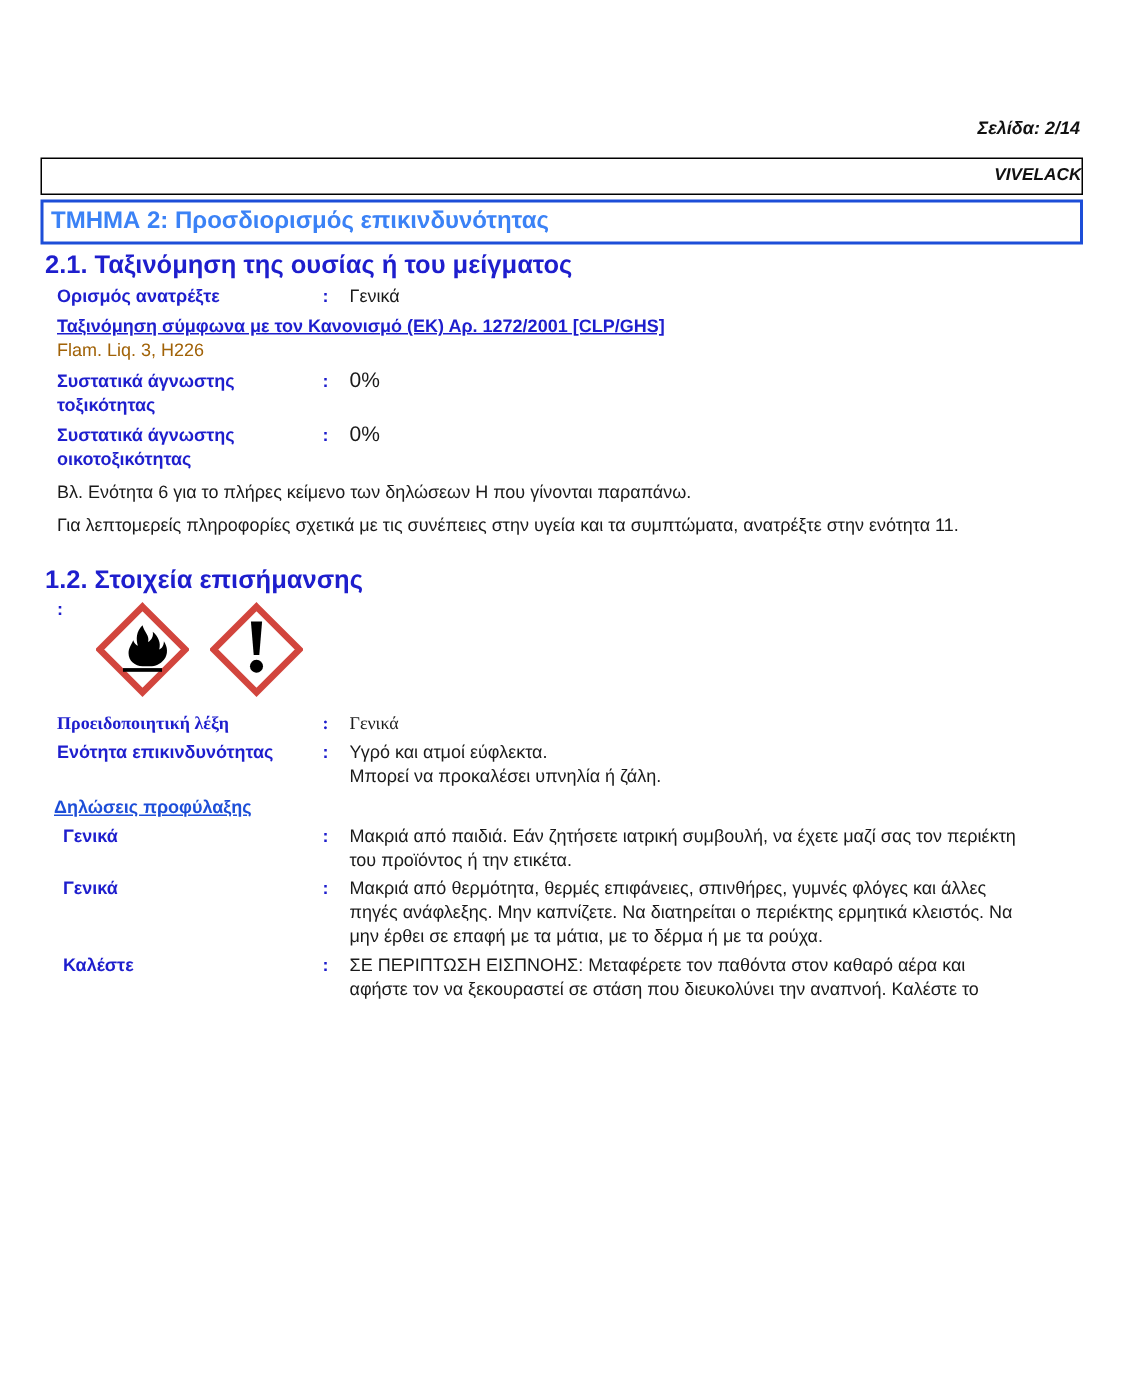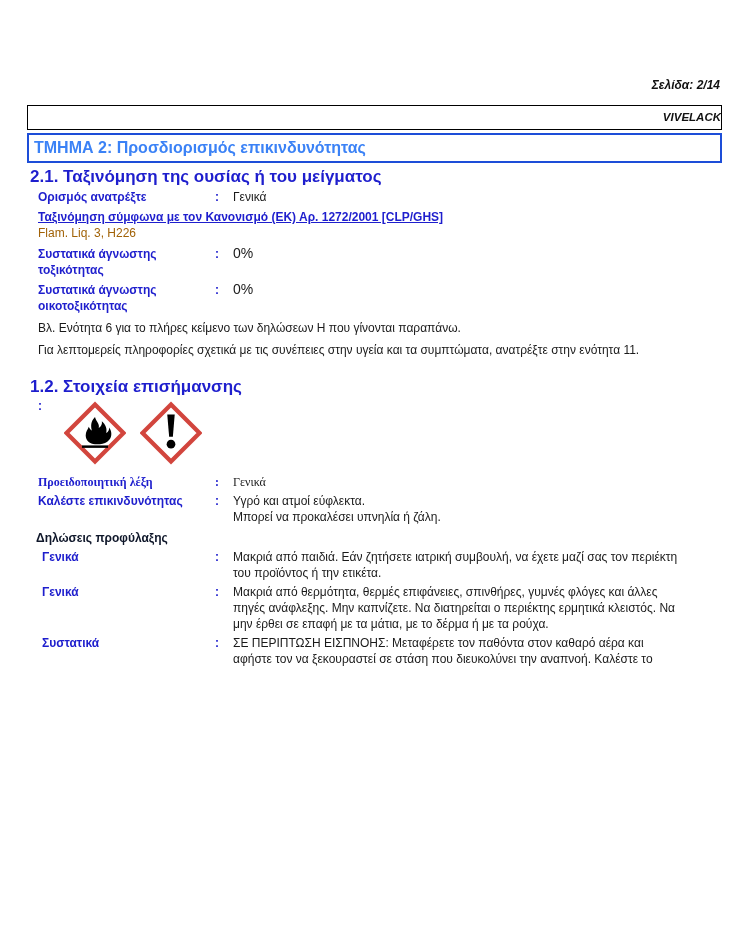--- a/index.html
+++ b/index.html
@@ -42,22 +42,22 @@
   .row .val.big{font-size:14px;line-height:15px;}
 
   .clp-heading{
     margin:5px 0 0 38px;color:#1e1ecd;font-weight:bold;
     text-decoration:underline;line-height:15px;
   }
   .plain-line{margin:1px 0 0 38px;line-height:15px;color:#a16207;}
   .note{margin:7px 32px 0 38px;line-height:15px;color:#1a1a1a;}
 
   .precaution-heading{
-    margin:5px 0 2px 36px;color:#0f172a;font-weight:bold;
-    line-height:16px;
+    margin:5px 0 2px 36px;color:#1d4ed8;font-weight:bold;
+    text-decoration:underline;line-height:16px;
   }
 
   .picto-wrap{display:flex;gap:14px;padding-left:8px;}
   .picto{width:62px;height:70px;display:block;}
 
   .mt3{margin-top:3px;} .mt4{margin-top:4px;} .mt5{margin-top:5px;}
   .mt6{margin-top:6px;font-family:Liberation Serif, serif;}
 </style>
 </head>
 <body>
@@ -120,21 +120,21 @@
     </span>
   </div>
 
   <div class="row mt6">
     <span class="lbl">Προειδοποιητική λέξη</span>
     <span class="colon">:</span>
     <span class="val">Γενικά</span>
   </div>
 
   <div class="row mt3">
-    <span class="lbl">Καλέστε επικινδυνότητας</span>
+    <span class="lbl">Ενότητα επικινδυνότητας</span>
     <span class="colon">:</span>
     <span class="val">Υγρό και ατμοί εύφλεκτα.
 Μπορεί να προκαλέσει υπνηλία ή ζάλη.</span>
   </div>
 
   <div class="precaution-heading">Δηλώσεις προφύλαξης</div>
 
   <div class="row mt3">
     <span class="lbl indent">Γενικά</span>
     <span class="colon">:</span>
@@ -144,19 +144,19 @@
 
   <div class="row mt3">
     <span class="lbl indent">Γενικά</span>
     <span class="colon">:</span>
     <span class="val">Μακριά από θερμότητα, θερμές επιφάνειες, σπινθήρες, γυμνές φλόγες και άλλες
 πηγές ανάφλεξης. Μην καπνίζετε.  Να διατηρείται ο περιέκτης ερμητικά κλειστός.  Να
 μην έρθει σε επαφή με τα μάτια, με το δέρμα ή με τα ρούχα.</span>
   </div>
 
   <div class="row mt3">
-    <span class="lbl indent">Συστατικά</span>
+    <span class="lbl indent">Καλέστε</span>
     <span class="colon">:</span>
     <span class="val">ΣΕ ΠΕΡΙΠΤΩΣΗ ΕΙΣΠΝΟΗΣ:  Μεταφέρετε τον παθόντα στον καθαρό αέρα και
 αφήστε τον να ξεκουραστεί σε στάση που διευκολύνει την αναπνοή.  Καλέστε το</span>
   </div>
 
 </div>
 
 </body></html>

